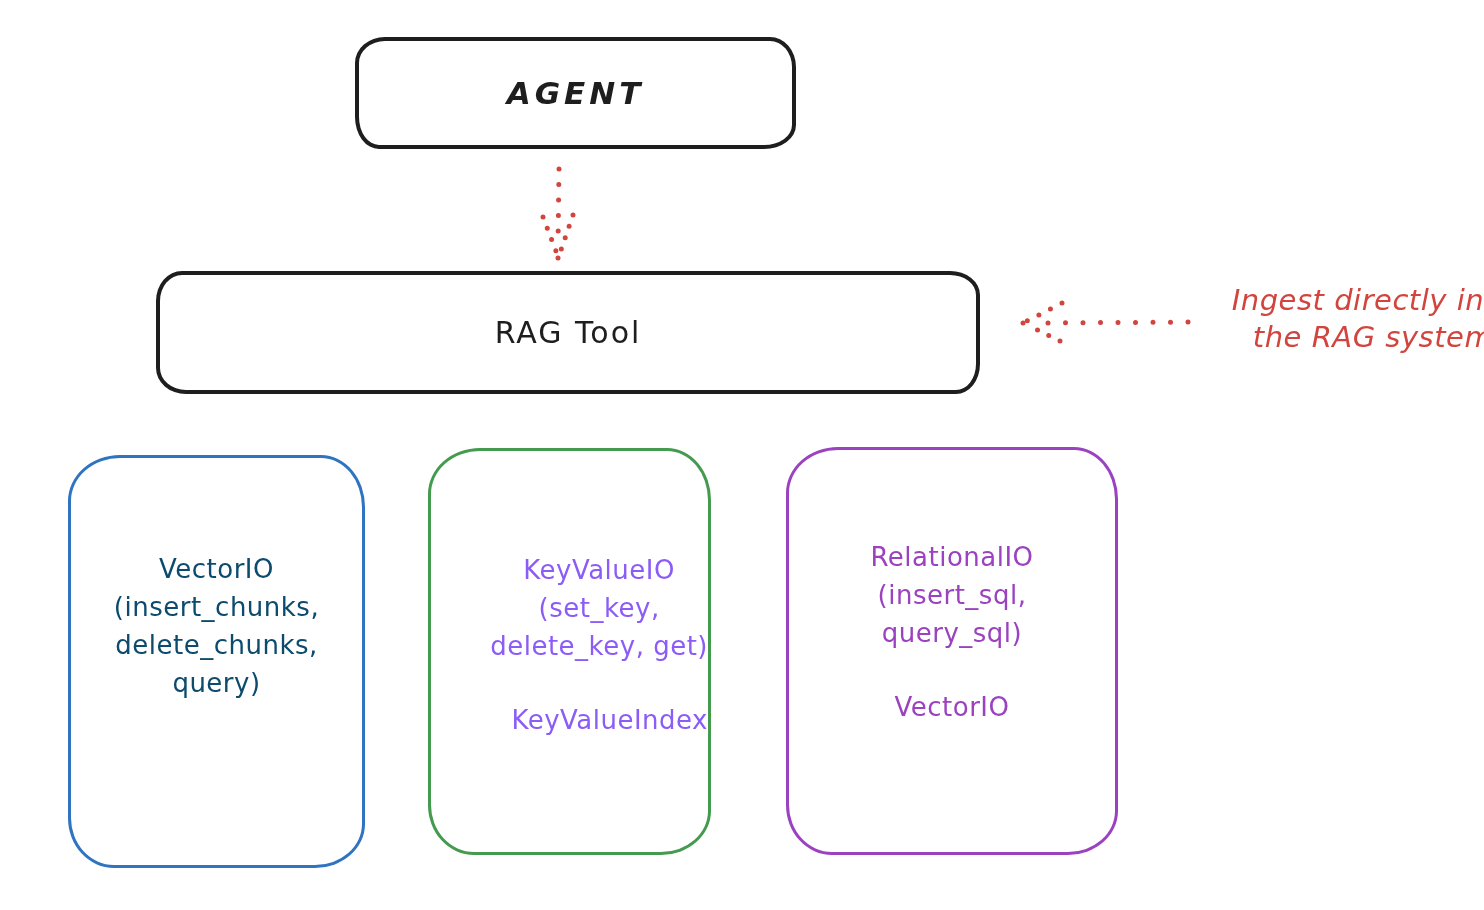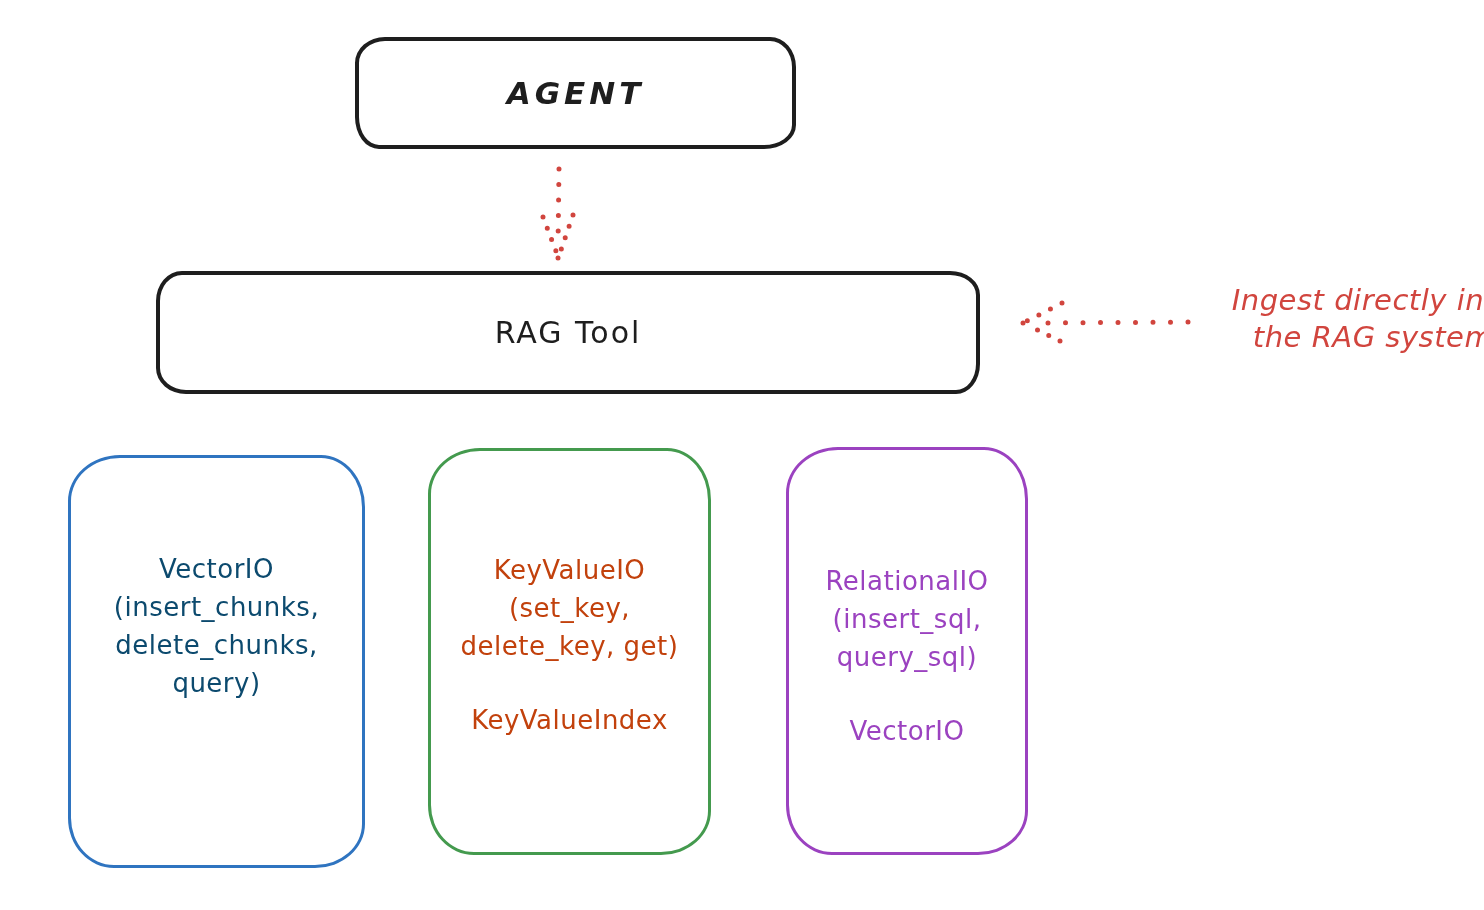--- a/index.html
+++ b/index.html
@@ -69,21 +69,21 @@
     flex-direction: column;
     align-items: center;
     justify-content: flex-start;
     text-align: center;
     font-size: 26px;
     line-height: 38px;
     letter-spacing: 0.5px;
   }
   .io-vector    { left: 68px;  top: 455px; width: 297px; height: 413px; padding-top: 92px; }
   .io-keyvalue  { left: 428px; top: 448px; width: 283px; height: 407px; padding-top: 100px; }
-  .io-relational{ left: 786px; top: 447px; width: 242px; height: 408px; padding-top: 112px; }
+  .io-relational{ left: 786px; top: 447px; width: 332px; height: 408px; padding-top: 88px; }
   .io-methods { white-space: pre-line; }
   .io-index { margin-top: 36px; }
   .io-vector .io-index { margin-top: 38px; }
 </style>
 </head>
 <body>
 
 <div class="canvas">
 
   <svg class="arrows-layer" viewBox="0 0 1484 910" xmlns="http://www.w3.org/2000/svg">
@@ -114,21 +114,21 @@
   <div class="annotation" style="color: rgb(209, 69, 62); border-color: rgb(209, 69, 62);">Ingest directly into
 the RAG system</div>
 
   <div class="box io-box io-vector" style="color: #0c4a6e; border-color: rgb(47, 116, 192);">
     <div class="io-methods">VectorIO
 (insert_chunks,
 delete_chunks,
 query)</div>
   </div>
 
-  <div class="box io-box io-keyvalue" style="color: #c2410c; border-color: rgb(68, 154, 78);">
+  <div class="box io-box io-keyvalue" style="color: #8b5cf6; border-color: rgb(68, 154, 78); align-items: flex-end;">
     <div class="io-methods">KeyValueIO
 (set_key,
 delete_key, get)</div>
     <div class="io-index">KeyValueIndex</div>
   </div>
 
   <div class="box io-box io-relational" style="color: rgb(155, 66, 192); border-color: rgb(155, 66, 192);">
     <div class="io-methods">RelationalIO
 (insert_sql,
 query_sql)</div>

